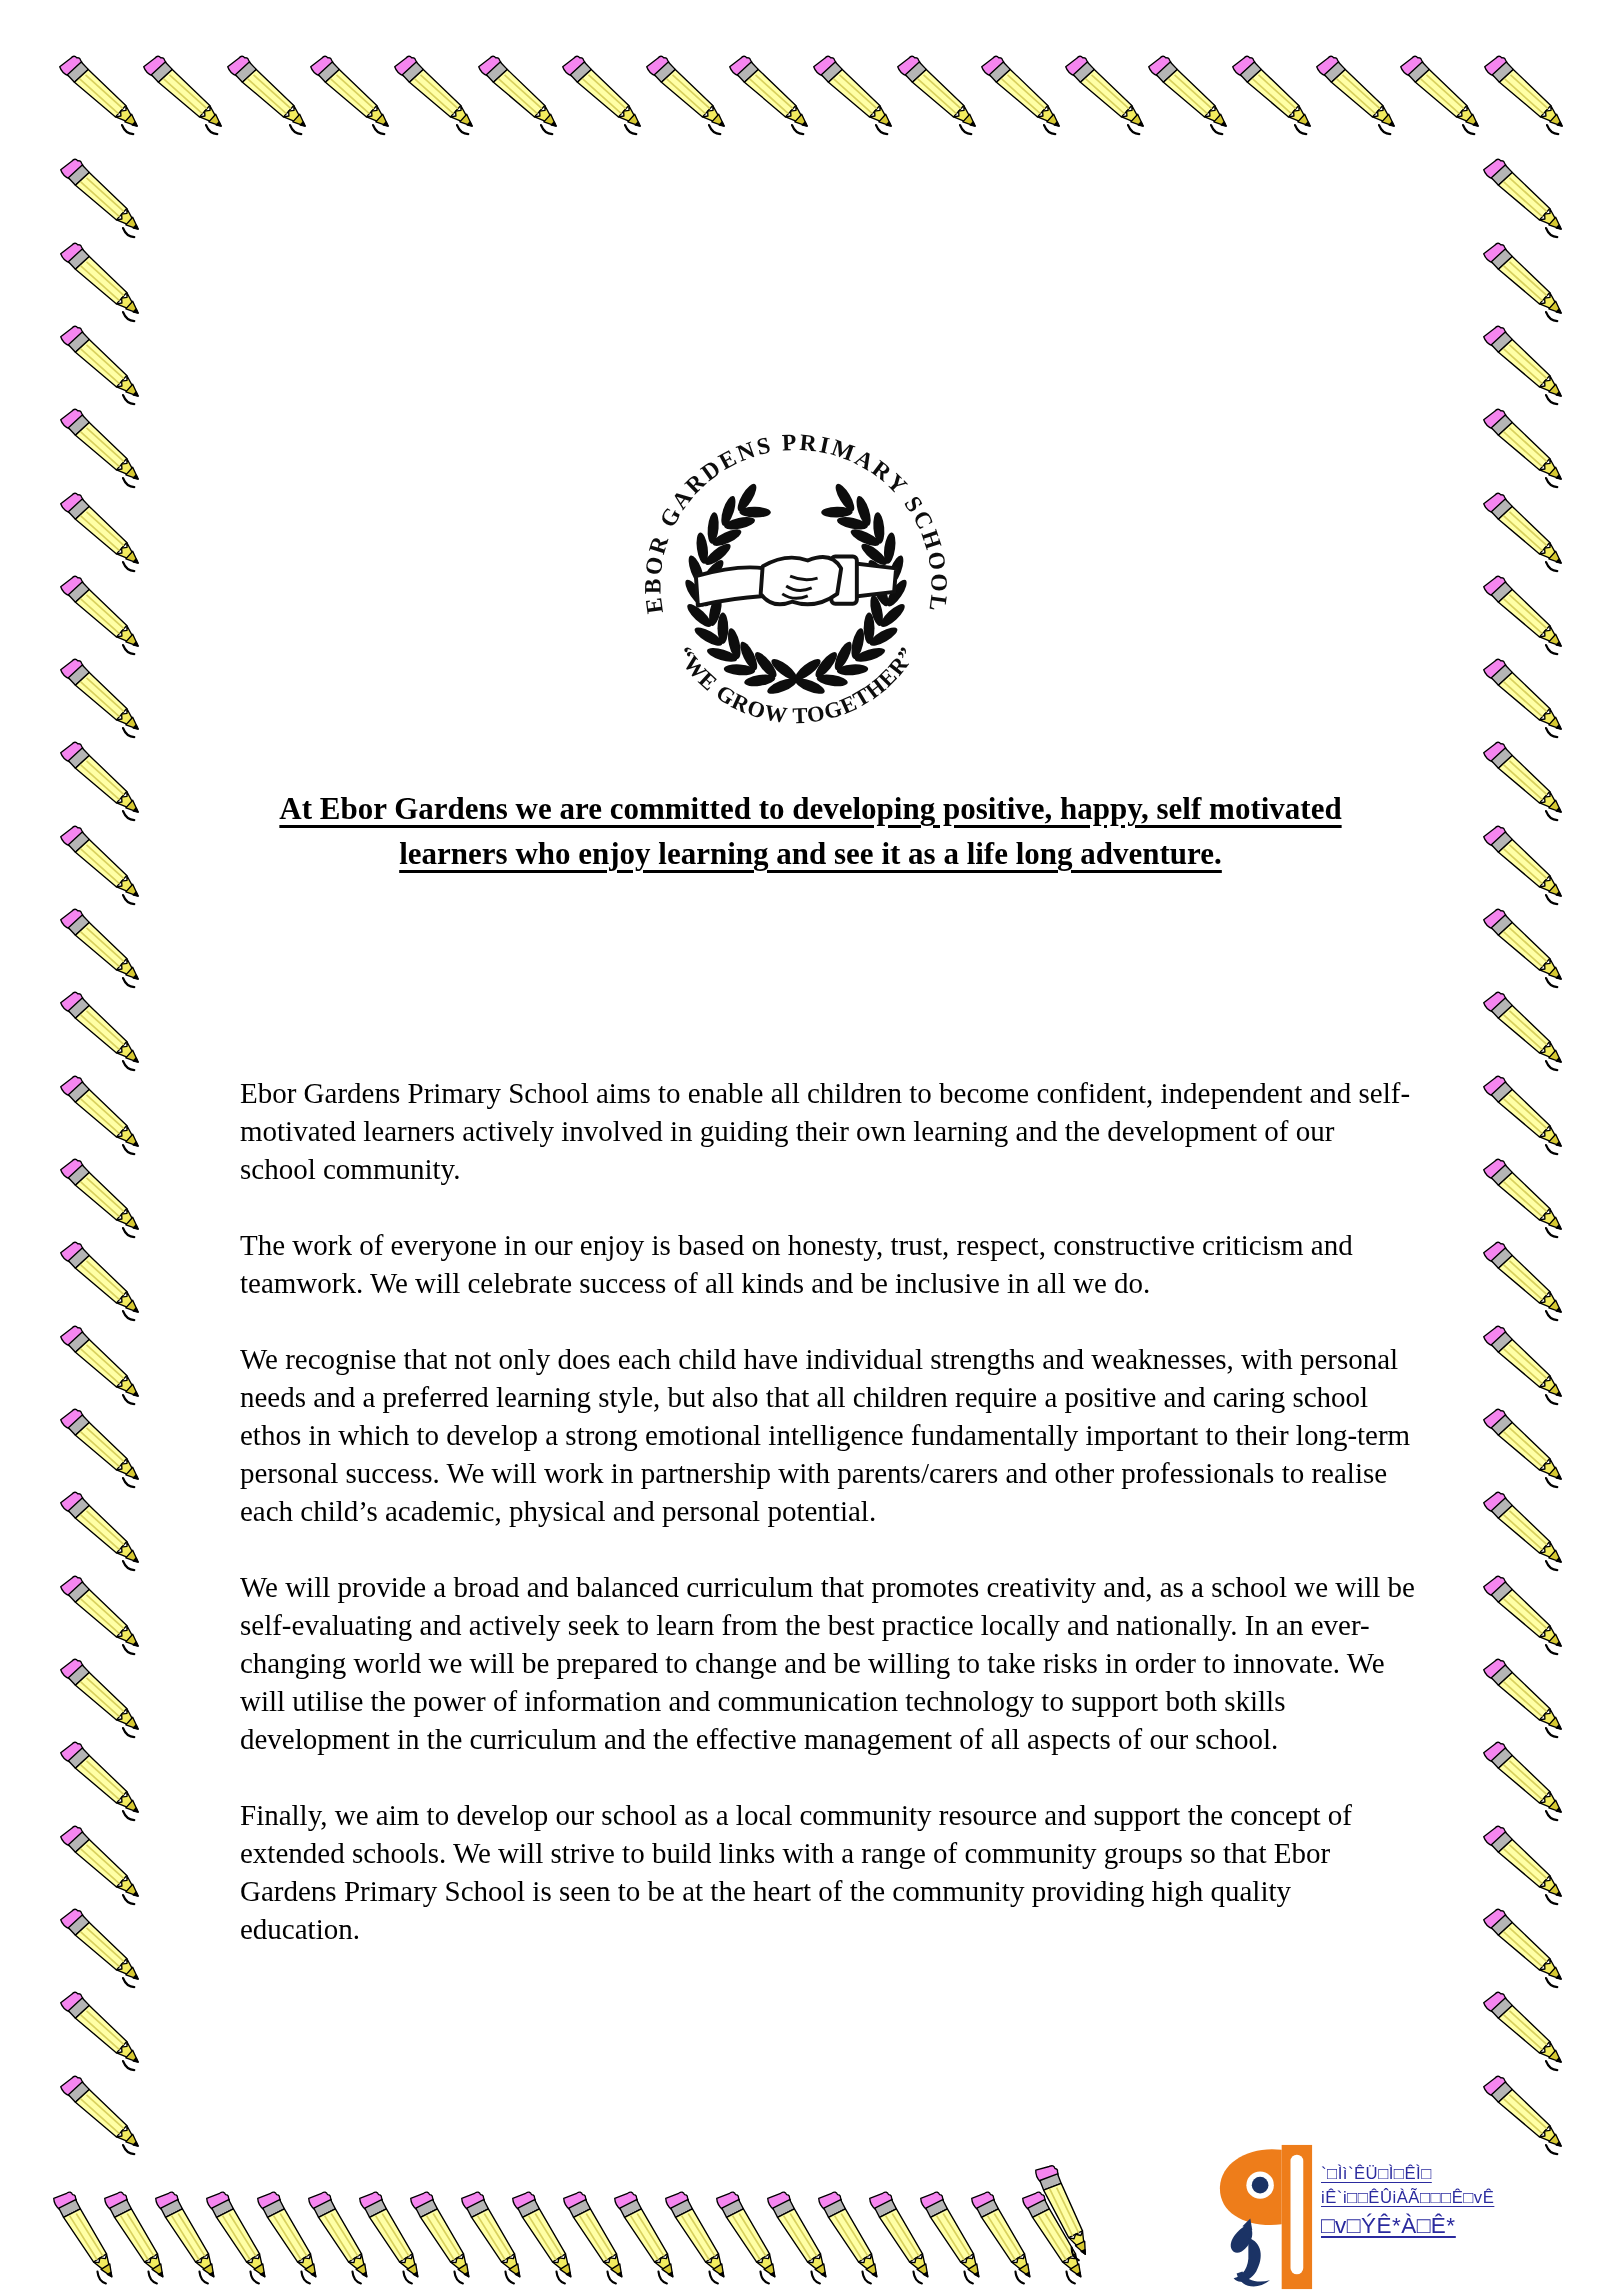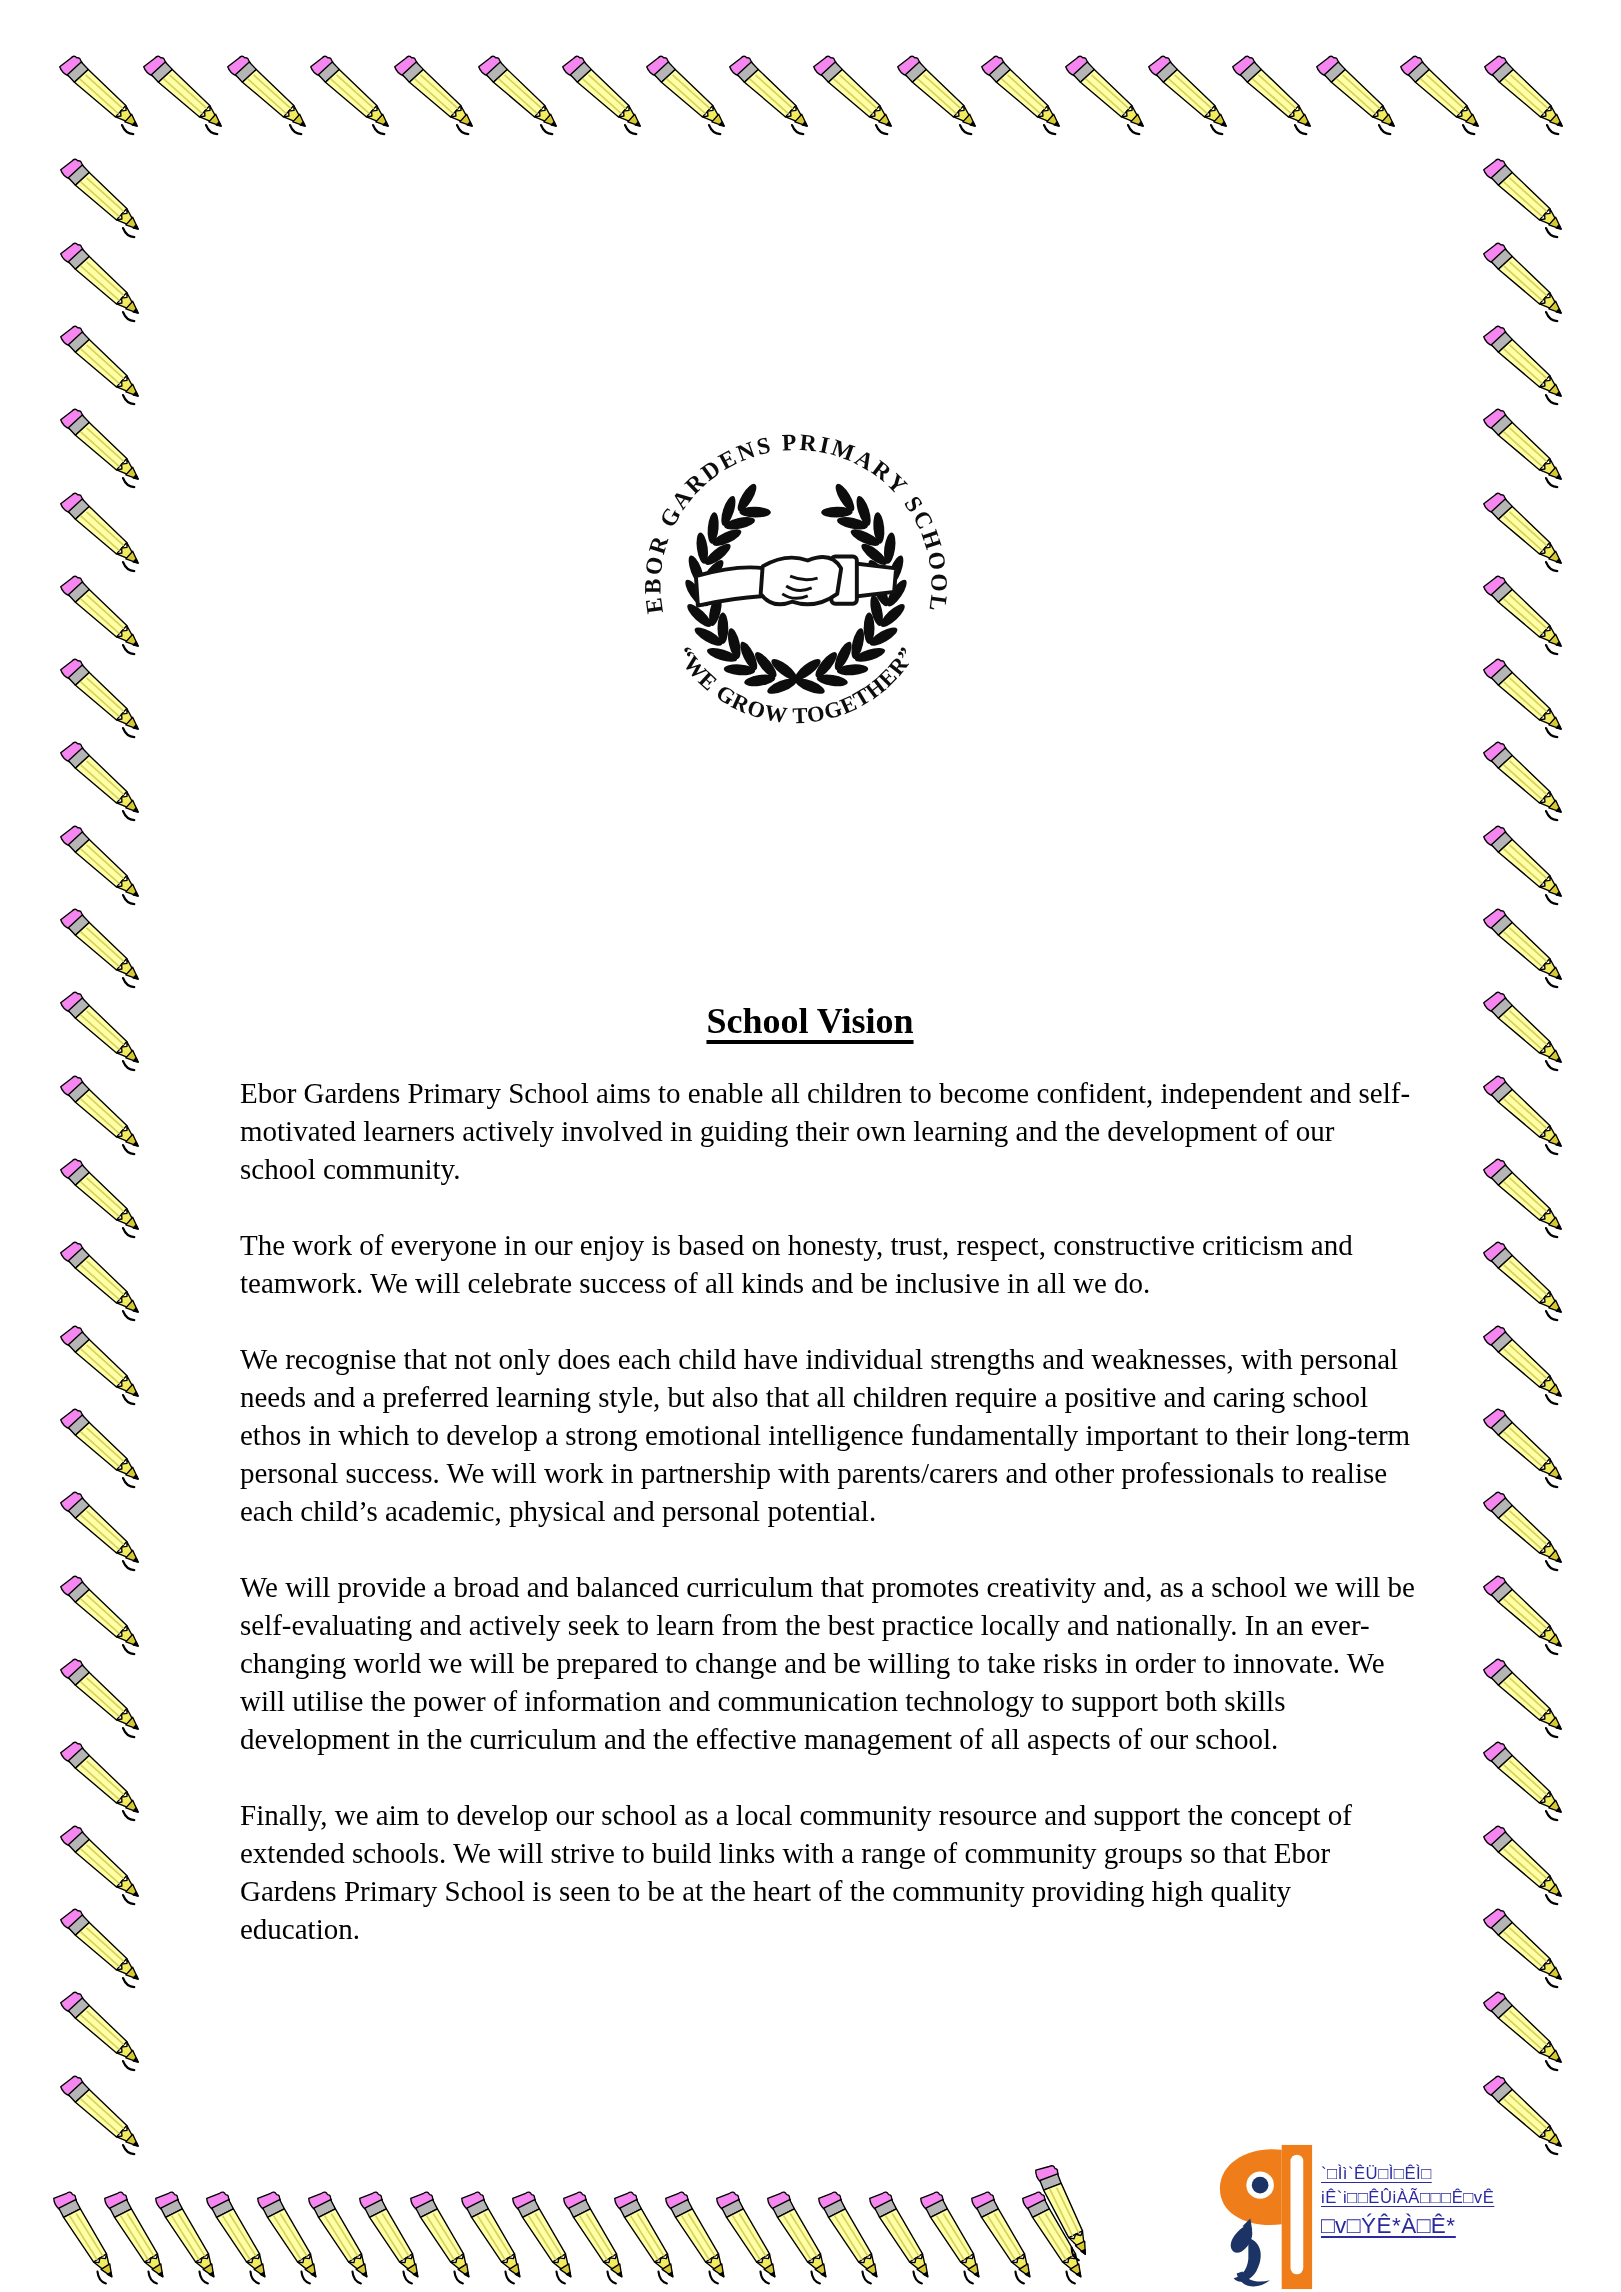--- a/index.html
+++ b/index.html
@@ -1429,22 +1429,23 @@
       <path d="M58,150 Q100,138 128,142 L130,170 Q95,172 60,180 Z"></path>
       <path d="M262,142 L212,136 L210,172 L260,166 Z"></path>
       <rect x="196" y="130" width="26" height="48" rx="4"></rect>
       <path d="M126,140 Q150,126 172,134 Q196,124 206,142 L202,168 Q180,184 156,176 Q136,184 124,168 Z"></path>
       <path d="M150,160 Q162,168 176,162" fill="none" stroke-width="3"></path>
       <path d="M146,168 Q158,176 172,170" fill="none" stroke-width="3"></path>
       <path d="M154,150 Q168,156 182,152" fill="none" stroke-width="3"></path>
     </g>
   </svg>
 
+  <div class="commitment">At Ebor Gardens we are committed to developing positive, happy, self motivated
+learners who enjoy learning and see it as a life long adventure.</div>
 
-  <div class="section-heading">School Vision</div>
 
   <div class="body-text">
     <p>Ebor Gardens Primary School aims to enable all children to become confident, independent and self-motivated learners actively involved in guiding their own learning and the development of our school community.</p>
     <p>The work of everyone in our enjoy is based on honesty, trust, respect, constructive criticism and teamwork. We will celebrate success of all kinds and be inclusive in all we do.</p>
     <p>We recognise that not only does each child have individual strengths and weaknesses, with personal needs and a preferred learning style, but also that all children require a positive and caring school ethos in which to develop a strong emotional intelligence fundamentally important to their long-term personal success. We will work in partnership with parents/carers and other professionals to realise each child’s academic, physical and personal potential.</p>
     <p>We will provide a broad and balanced curriculum that promotes creativity and, as a school we will be self-evaluating and actively seek to learn from the best practice locally and nationally. In an ever-changing world we will be prepared to change and be willing to take risks in order to innovate. We will utilise the power of information and communication technology to support both skills development in the curriculum and the effective management of all aspects of our school.</p>
     <p>Finally, we aim to develop our school as a local community resource and support the concept of extended schools. We will strive to build links with a range of community groups so that Ebor Gardens Primary School is seen to be at the heart of the community providing high quality education.</p>
   </div>
 
   <svg class="footer-logo" viewBox="0 0 108 154">

